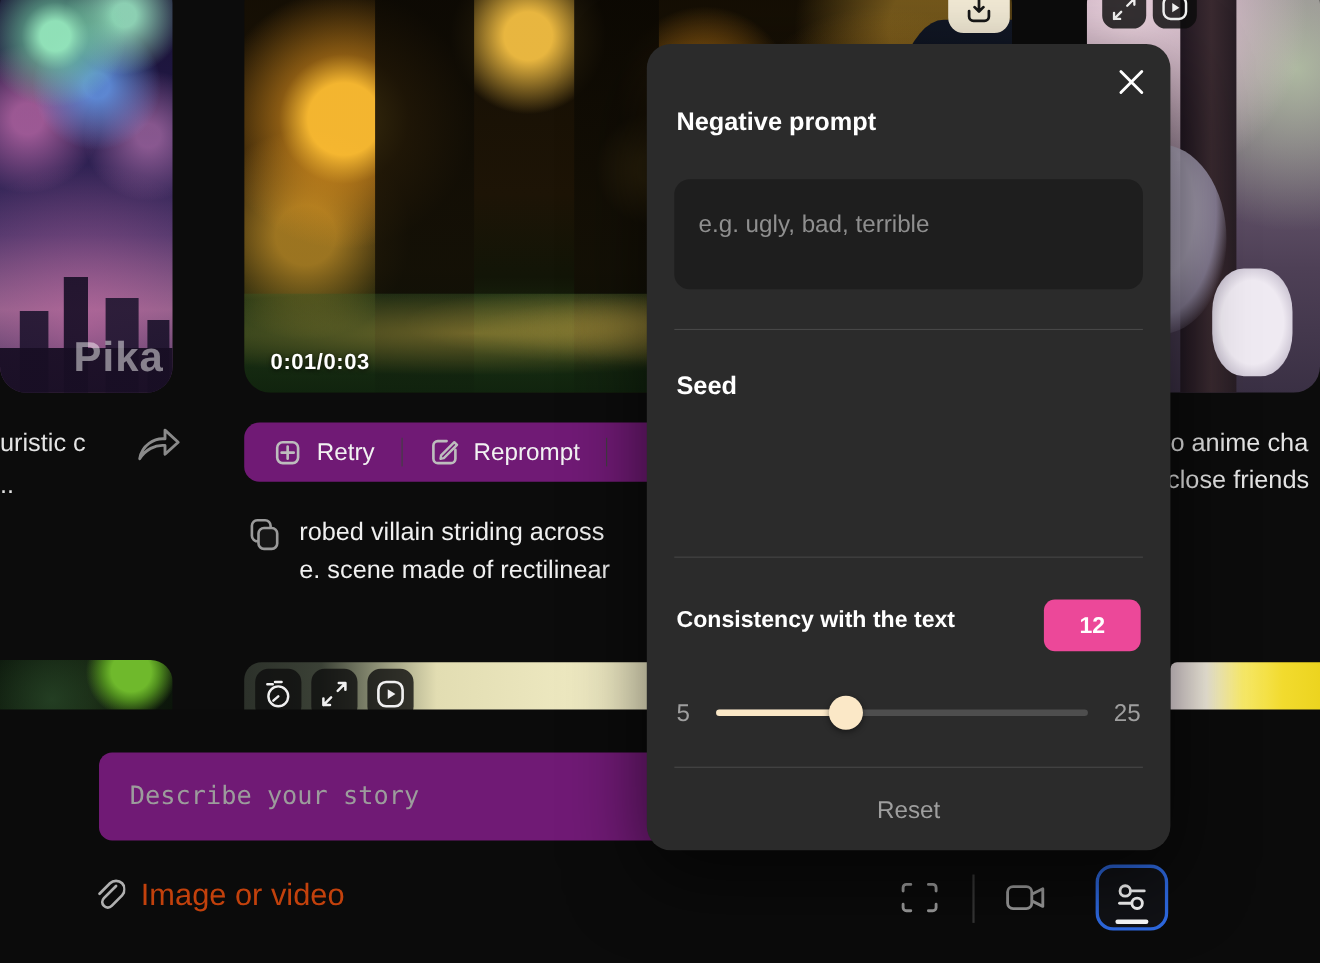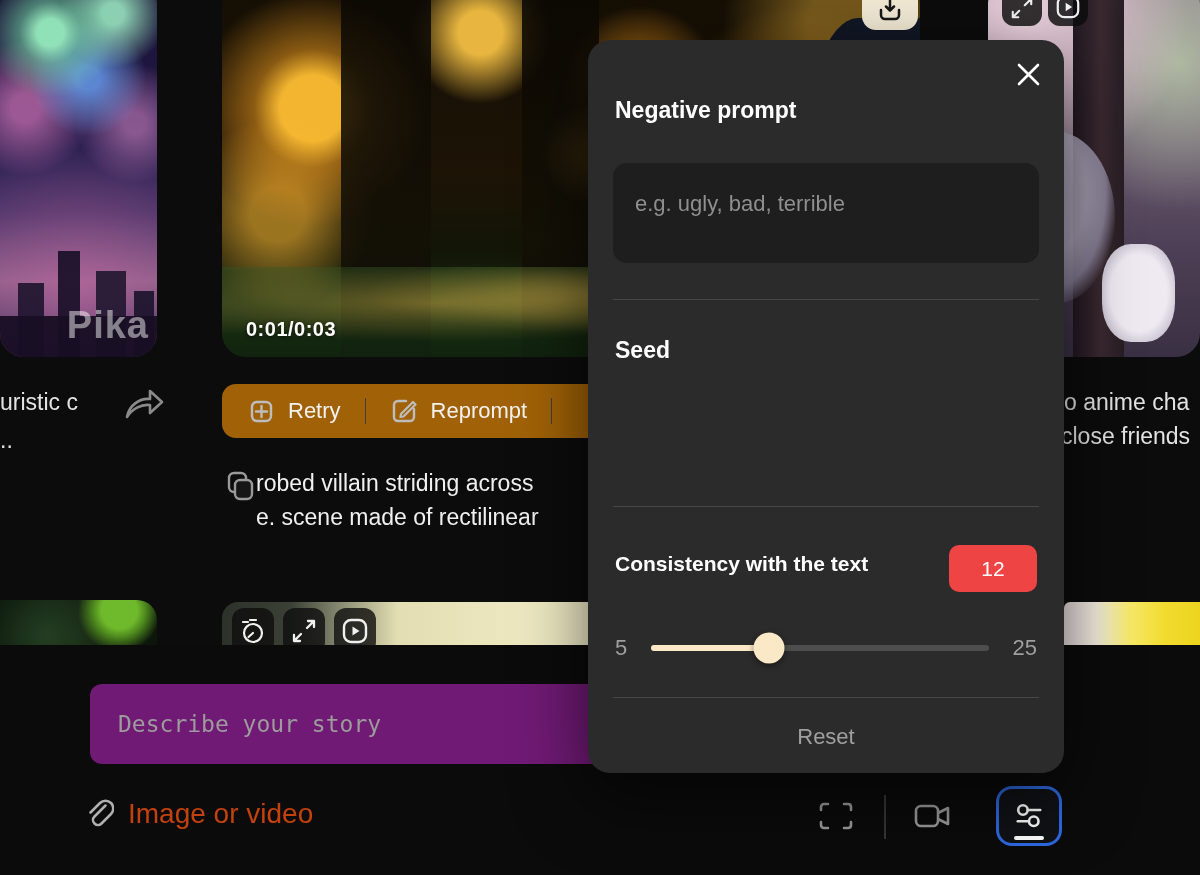--- a/index.html
+++ b/index.html
@@ -49,28 +49,28 @@
   .floor-glow { position:absolute; left:0; right:0; bottom:0; height:24%;
     background:
       radial-gradient(ellipse at 30% 40%, rgba(255,200,80,.35), transparent 50%),
       radial-gradient(ellipse at 57% 30%, rgba(255,210,90,.3), transparent 45%),
       radial-gradient(ellipse at 80% 35%, rgba(255,200,80,.28), transparent 45%),
       linear-gradient(180deg, rgba(50,90,40,.35), rgba(18,40,16,.8)); }
   .timestamp { position:absolute; left:24px; bottom:16px; font-size:20px; font-weight:600;
     color:#fff; text-shadow:0 1px 4px rgba(0,0,0,.7); letter-spacing:.5px; }
 
   .toolbar { position:absolute; left:222px; top:384px; width:420px; height:54px;
-    background:#a16207; border-radius:14px; display:flex; align-items:center; padding:0 26px; }
+    background:#701a75; border-radius:14px; display:flex; align-items:center; padding:0 26px; }
   .tb-btn { display:flex; align-items:center; gap:13px; color:#f2f2f2; font-size:22px; cursor:pointer; }
   .tb-btn svg { color:#bdbdbd; }
   .tb-div { width:1px; height:26px; background:#404040; margin:0 24px; }
   .tb-div.end { margin-right:0; }
 
   .prompt-copy { left:227px; top:471px; color:#9a9a9a; }
-  .prompt-line { position:absolute; left:256px; font-size:23px; color:#f0f0f0; white-space:nowrap; }
+  .prompt-line { position:absolute; left:272px; font-size:23px; color:#f0f0f0; white-space:nowrap; }
 
   .video-center2 { left:222px; top:602px; width:698px; height:120px; border-radius:16px;
     background:linear-gradient(90deg,#2c312a 0px,#3b4136 70px,#8b8e74 120px,#e2ddb2 175px,#f0ebc4 330px,#f6f1cf 55%,#f0e9bc 80%,#e7e0ae 100%); }
   .mini-btn { position:absolute; top:6px; width:42px; height:46px; border-radius:12px;
     background:rgba(14,14,14,.8); display:flex; align-items:center; justify-content:center; color:#f0f0f0; }
 
   .thumb-right { left:988px; top:-20px; width:212px; height:377px;
     background:
       radial-gradient(circle at 18% 9%, rgba(242,218,228,.95), rgba(226,195,212,.7) 22%, transparent 42%),
       radial-gradient(circle at 2% 35%, rgba(220,185,205,.75), transparent 35%),
@@ -124,22 +124,22 @@
   .m-h { position:absolute; left:27px; color:#fff; font-size:23px; font-weight:700; }
   .m-textarea { position:absolute; left:25px; top:123px; width:426px; height:100px;
     background:#1e1e1e; border:none; border-radius:14px; resize:none; outline:none;
     padding:28px 22px; font-family:"Liberation Sans",sans-serif; font-size:22px; color:#ddd; }
   .m-textarea::placeholder, .m-input::placeholder { color:#8f8f8f; }
   .m-input { position:absolute; left:25px; top:364px; width:426px; height:64px;
     background:#1e1e1e; border:none; border-radius:14px; outline:none; padding:0 24px;
     font-family:"Liberation Sans",sans-serif; font-size:22px; color:#ddd; }
   .m-div { position:absolute; left:25px; right:25px; height:1px; background:#474747; }
   .value-box { position:absolute; right:27px; top:505px; width:88px; height:47px;
-    background:#ef4444; border-radius:10px; color:#fff; font-size:21px;
-    display:flex; align-items:center; justify-content:center; }
+    background:#ec4899; border-radius:10px; color:#fff; font-size:21px;
+    display:flex; align-items:center; justify-content:center;font-weight:bold; }
   .slider-row { position:absolute; left:27px; right:27px; top:588px; height:40px;
     display:flex; align-items:center; color:#9f9f9f; font-size:22px; }
   .slider-track { position:relative; flex:1; height:6px; border-radius:3px; background:#4e4e4e; margin:0 24px; cursor:pointer; }
   .slider-fill { position:absolute; left:0; top:0; height:100%; border-radius:3px; background:var(--cream); }
   .slider-thumb { position:absolute; top:50%; width:31px; height:31px; border-radius:50%;
     background:var(--cream); transform:translate(-50%,-50%); box-shadow:0 2px 6px rgba(0,0,0,.45); cursor:grab; }
   .reset-btn { position:absolute; left:0; right:0; top:680px; text-align:center;
     color:#9f9f9f; font-size:22px; line-height:34px; cursor:pointer; }
 </style>
 </head>

